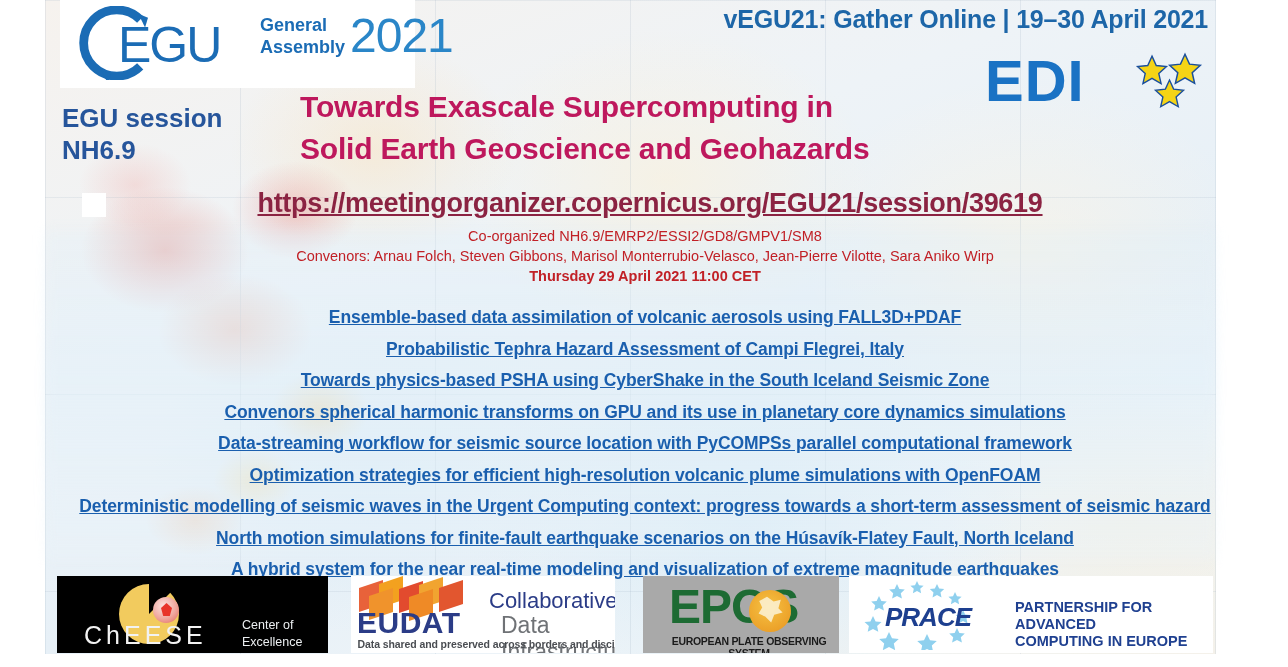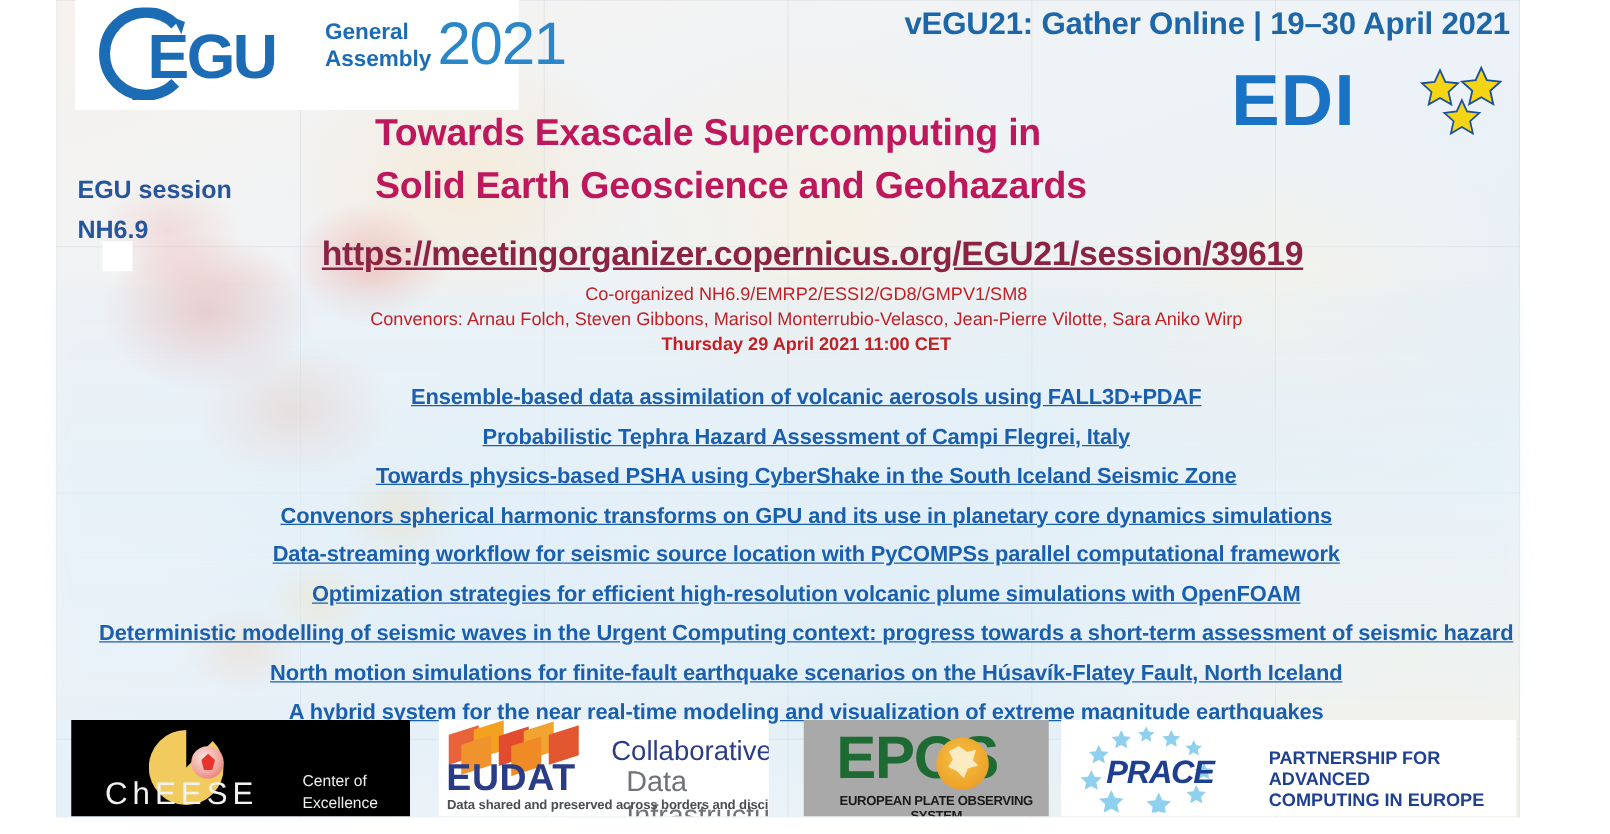--- a/index.html
+++ b/index.html
@@ -54,21 +54,21 @@
   
   #egu-logo{
     position:absolute;left:60px;top:0px;width:355px;height:88px;
     background:#ffffff;
   }
   .egu-ring{
     position:absolute;left:12px;top:6px;width:78px;height:74px;
   }
   .egu-word{
     position:absolute;left:58px;top:16px;
-    font-weight:bold;font-size:50px;letter-spacing:-2px;
+    font-weight:normal;font-size:50px;letter-spacing:-2px;
     color:#1b6cb5;font-family:"Liberation Sans", sans-serif;
   }
   .egu-ga{
     position:absolute;left:200px;top:14px;
     line-height:22px;font-weight:bold;font-size:18px;color:#1b6cb5;
   }
   .egu-year{
     position:absolute;left:290px;top:8px;
     font-size:48px;color:#2a86c8;letter-spacing:-1px;
   }
@@ -86,21 +86,21 @@
   #edi .edi-text{
     position:absolute;left:0;top:0;
     font-size:58px;font-weight:bold;color:#1a72c4;
     letter-spacing:1px;line-height:58px;
   }
   #edi .star{ position:absolute;color:#f5d416; }
 
   
   #session-label{
     position:absolute;left:62px;top:102px;width:250px;
-    font-size:20px;font-weight:bold;color:#26559b;line-height:32px;margin-top:34px;
+    font-size:26px;font-weight:bold;color:#26559b;line-height:32px;
   }
   #white-square{
     position:absolute;left:82px;top:193px;width:24px;height:24px;
     background:#ffffff;
   }
 
   
   #title{
     position:absolute;left:300px;top:86px;width:700px;
     text-align:left;font-size:30px;font-weight:bold;color:#be185d;

